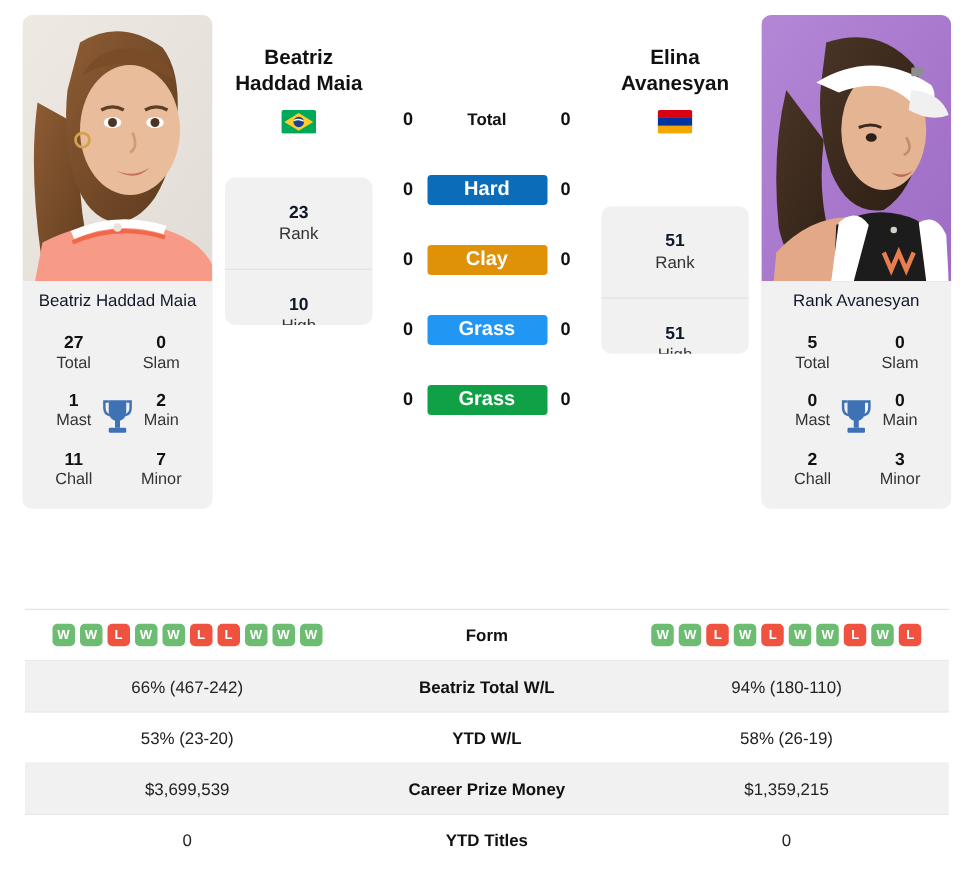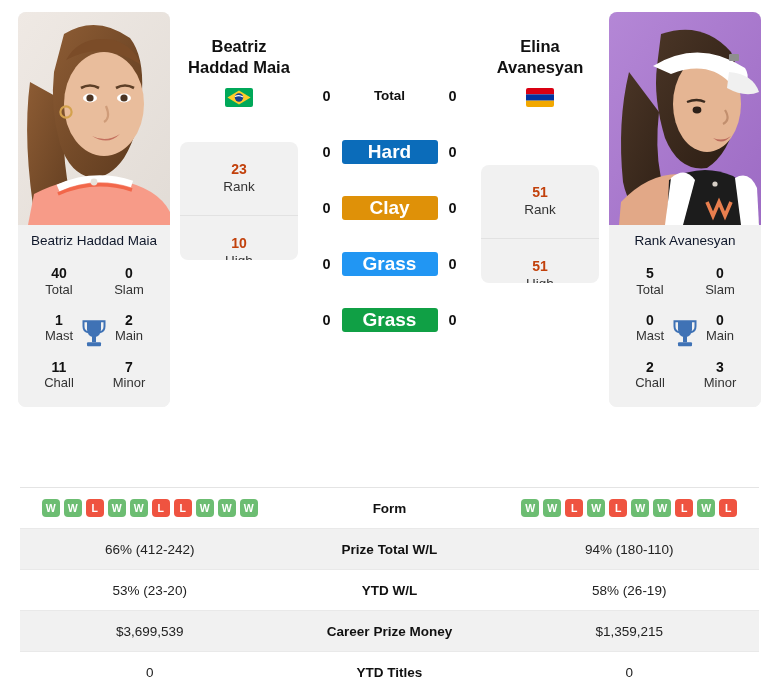--- a/index.html
+++ b/index.html
@@ -75,21 +75,21 @@
   .stat-col.right { margin-top: 141px; }
   .stat-cell {
     height: 74px;
     display: flex;
     flex-direction: column;
     align-items: center;
     justify-content: center;
     border-bottom: 1px solid #e2e2e2;
   }
   .stat-cell:last-child { border-bottom: none; }
-  .stat-val { font-size: 14px; font-weight: bold; color: #c2410c; line-height: 1.2; }
+  .stat-val { font-size: 14px; font-weight: bold; color: #0f172a; line-height: 1.2; }
   .stat-lab { font-size: 13.5px; color: #333; line-height: 1.35; }
 
   
   .name-block {
     flex: 0 0 118px;
     width: 118px;
     text-align: center;
   }
   .pname {
     font-size: 16.5px;
@@ -135,21 +135,21 @@
     font-size: 14.5px;
     font-weight: bold;
     color: #111;
   }
   .spill {
     width: 96px;
     height: 24px;
     line-height: 24px;
     text-align: center;
     border-radius: 3px;
-    font-size: 19px;
+    font-size: 16px;
     font-weight: bold;
     color: #ffffff;
   }
   .spill.plain {
     background: transparent;
     color: #111;
     font-size: 13.5px;
     font-weight: bold;
   }
 
@@ -238,21 +238,21 @@
               <path d="M16 182 Q60 160 100 168 Q140 176 152 200 L152 213 L10 213 Z" fill="#f79b88"></path>
               <path d="M40 176 Q76 160 114 172" stroke="#ffffff" stroke-width="7" fill="none"></path>
               <path d="M40 182 Q76 166 114 178" stroke="#f2674a" stroke-width="3.5" fill="none"></path>
               <circle cx="76" cy="170" r="3.4" fill="#e8e2da"></circle>
             </svg>
           </div>
           <div class="photo-name">Beatriz Haddad Maia</div>
           <div class="trophy-box">
             <div class="tgrid">
               <div class="tcell">
-                  <div class="tval">40</div>
+                  <div class="tval">27</div>
                   <div class="tlab">Total</div>
                 </div>
               <div class="tcell">
                   <div class="tval">0</div>
                   <div class="tlab">Slam</div>
                 </div>
               <div class="tcell">
                   <div class="tval">1</div>
                   <div class="tlab">Mast</div>
                 </div>
@@ -468,22 +468,22 @@
             <span class="fbadge fw">W</span>
             <span class="fbadge fw">W</span>
             <span class="fbadge fl">L</span>
             <span class="fbadge fw">W</span>
             <span class="fbadge fl">L</span>
           </div>
       </div>
     </div>
 
     <div class="trow alt">
-      <div class="tcol">66% (412-242)</div>
-      <div class="tcol mid">Prize Total W/L</div>
+      <div class="tcol">66% (467-242)</div>
+      <div class="tcol mid">Beatriz Total W/L</div>
       <div class="tcol">94% (180-110)</div>
     </div>
 
     <div class="trow">
       <div class="tcol">53% (23-20)</div>
       <div class="tcol mid">YTD W/L</div>
       <div class="tcol">58% (26-19)</div>
     </div>
 
     <div class="trow alt">

